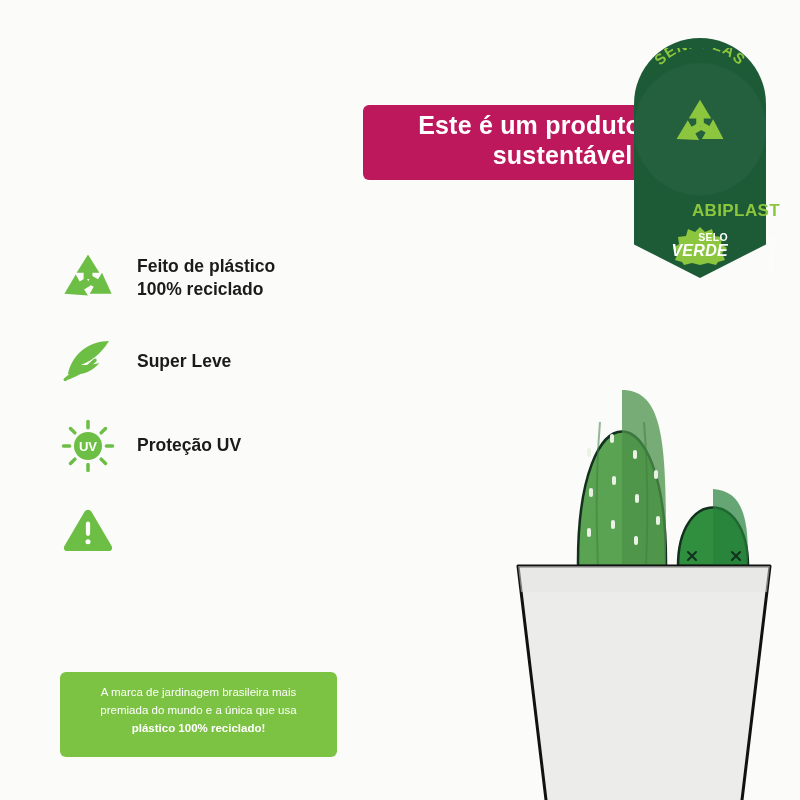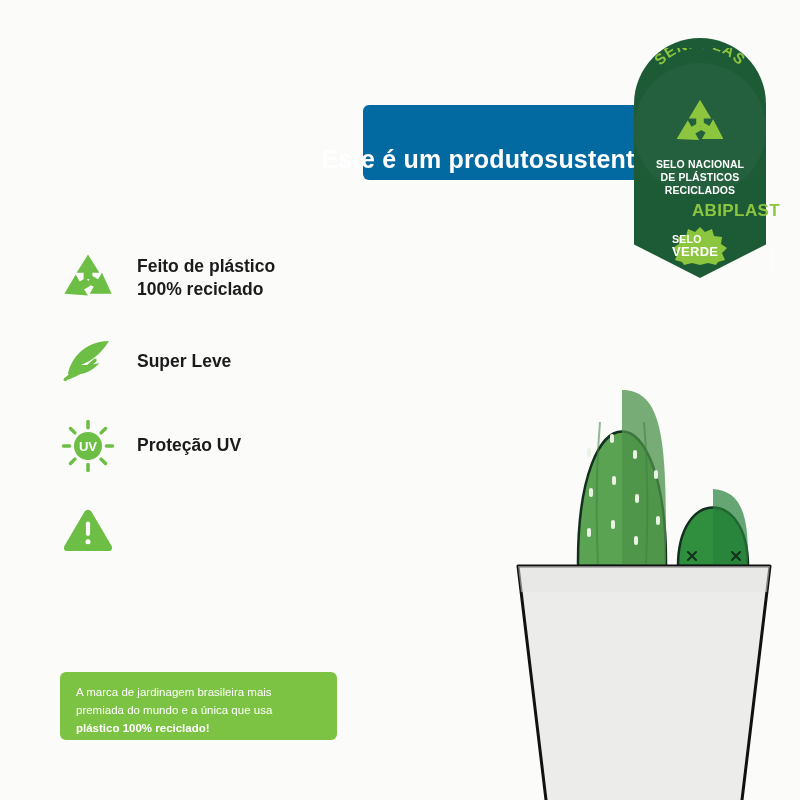--- a/index.html
+++ b/index.html
@@ -13,26 +13,26 @@
     position: relative;
     width: 800px; height: 800px;
     background: #fbfbfa;
   }
 
   
   .banner {
     position: absolute;
     left: 363px; top: 105px;
     width: 292px; height: 75px;
-    background: #0369a1;
+    background: #be185d;
     border-radius: 6px 0 0 6px;
     display: flex;
-    flex-direction: row;
+    flex-direction: column;
     align-items: flex-end;
-    justify-content: center;
+    justify-content: flex-start;
     padding: 6px 14px 6px 10px;
   }
   .banner-line {
     color: #ffffff;
     font-size: 25px;
     font-weight: bold;
     line-height: 1.18;
     letter-spacing: 0.2px;
     text-align: right;
     white-space: nowrap;
@@ -87,32 +87,32 @@
     font-weight: bold;
     font-size: 17px;
     letter-spacing: 0.4px;
     margin-left: 36px;
   }
   .seal-badge {
     position: absolute;
     left: 38px; top: 188px;
     width: 56px; height: 40px;
     display: flex; flex-direction: column;
-    align-items: flex-start; justify-content: center;
+    align-items: flex-end; justify-content: center;
   }
   .seal-badge-star {
     position: absolute; left: 0; top: 0; width: 56px; height: 40px;
   }
   .seal-badge-t1, .seal-badge-t2 {
     position: relative;
     color: #ffffff; font-weight: bold; text-align: center;
     line-height: 1.05;
   }
   .seal-badge-t1 { font-size: 10.5px; letter-spacing: .3px; }
-  .seal-badge-t2 { font-size: 13px; letter-spacing: .3px; }
+  .seal-badge-t2 { font-size: 16px; letter-spacing: .3px; font-style: italic; }
   .seal-side-code {
     position: absolute;
     right: -2px; top: 176px;
     width: 60px;
     color: #ffffff;
     font-size: 5.5px;
     letter-spacing: .4px;
     transform: rotate(-90deg);
     transform-origin: right top;
     text-align: left;
@@ -144,22 +144,22 @@
   }
   .feature-label .thin { font-weight: normal; }
 
   
   .tagline {
     position: absolute;
     left: 60px; top: 672px;
     width: 277px;
     background: #7cc243;
     border-radius: 6px;
-    padding: 12px 16px 3px;
-    text-align: left;
+    padding: 12px 16px 20px;
+    text-align: center;
   }
   .tagline p {
     color: #ffffff;
     font-size: 11.5px;
     font-weight: bold;
     line-height: 1.55;
   }
   .tagline .soft { font-weight: normal; }
 
   
@@ -237,25 +237,20 @@
     <div class="seal-recycle">
       <svg viewBox="0 0 64 64" width="60" height="60">
         <g fill="#8cc63e">
           <path d="M32 6 L44 26 L36 26 L36 34 L28 34 L28 26 L20 26 Z"></path>
           <path d="M57 48 L34 48 L38 41 L31 37 L35 30 L42 34 L46 27 Z"></path>
           <path d="M7 48 L19 28 L23 35 L30 31 L34 38 L27 42 L31 49 Z"></path>
         </g>
       </svg>
     </div>
 
-    <div class="seal-text">
-      <div>SELO NACIONAL</div>
-      <div>DE PLÁSTICOS</div>
-      <div>RECICLADOS</div>
-    </div>
 
     <div class="seal-abiplast">ABIPLAST</div>
 
     <div class="seal-badge">
       <svg class="seal-badge-star" viewBox="0 0 56 40">
         <path d="M28 1 L33 6 L40 3 L42 10 L50 11 L49 18 L55 22 L50 27 L53 34 L46 36 L44 39 L36 37 L28 39 L20 37 L12 39 L10 36 L3 34 L6 27 L1 22 L7 18 L6 11 L14 10 L16 3 L23 6 Z" fill="#8cc63e"></path>
       </svg>
       <div class="seal-badge-t1">SELO</div>
       <div class="seal-badge-t2">VERDE</div>
     </div>

